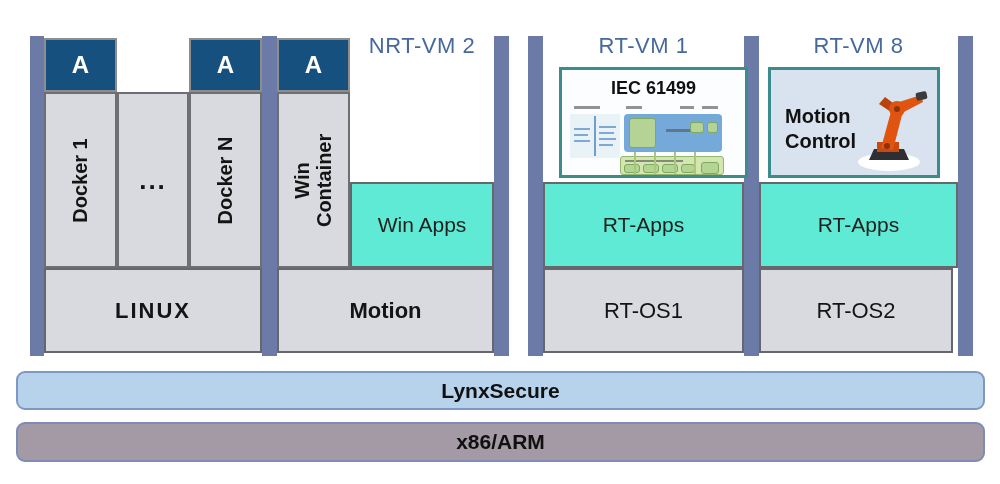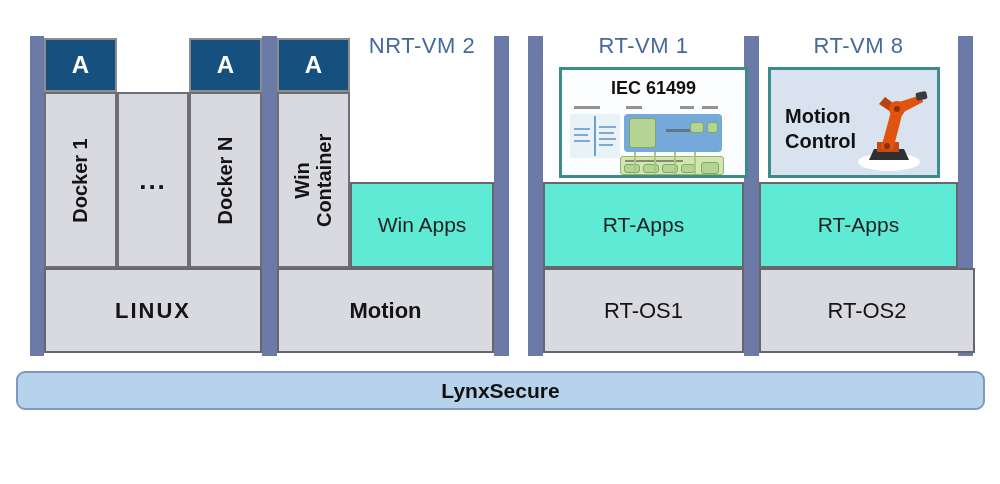--- a/index.html
+++ b/index.html
@@ -186,21 +186,24 @@
         <rect x="69" y="12" width="11" height="8" rx="2" fill="#3a3a3f" transform="rotate(-12 74 16)"></rect>
         <circle cx="50" cy="29" r="3" fill="#8a3208"></circle>
         <circle cx="40" cy="66" r="3" fill="#8a3208"></circle>
       </svg>
     </div>
   </div>
 
   <div class="appsbox" style="left:759px;width:199px;">
     <span>RT-Apps</span>
   </div>
-  <div class="osbox" style="left:759px;width:216px;">
+  <div class="osbox" style="left:759px;width:194px;">
     <span>RT-OS2</span>
   </div>
 
   <div class="platebar lynx">
     <span>LynxSecure</span>
   </div>
+  <div class="platebar hw">
+    <span>x86/ARM</span>
+  </div>
 
 </div>
 
 </body></html>

